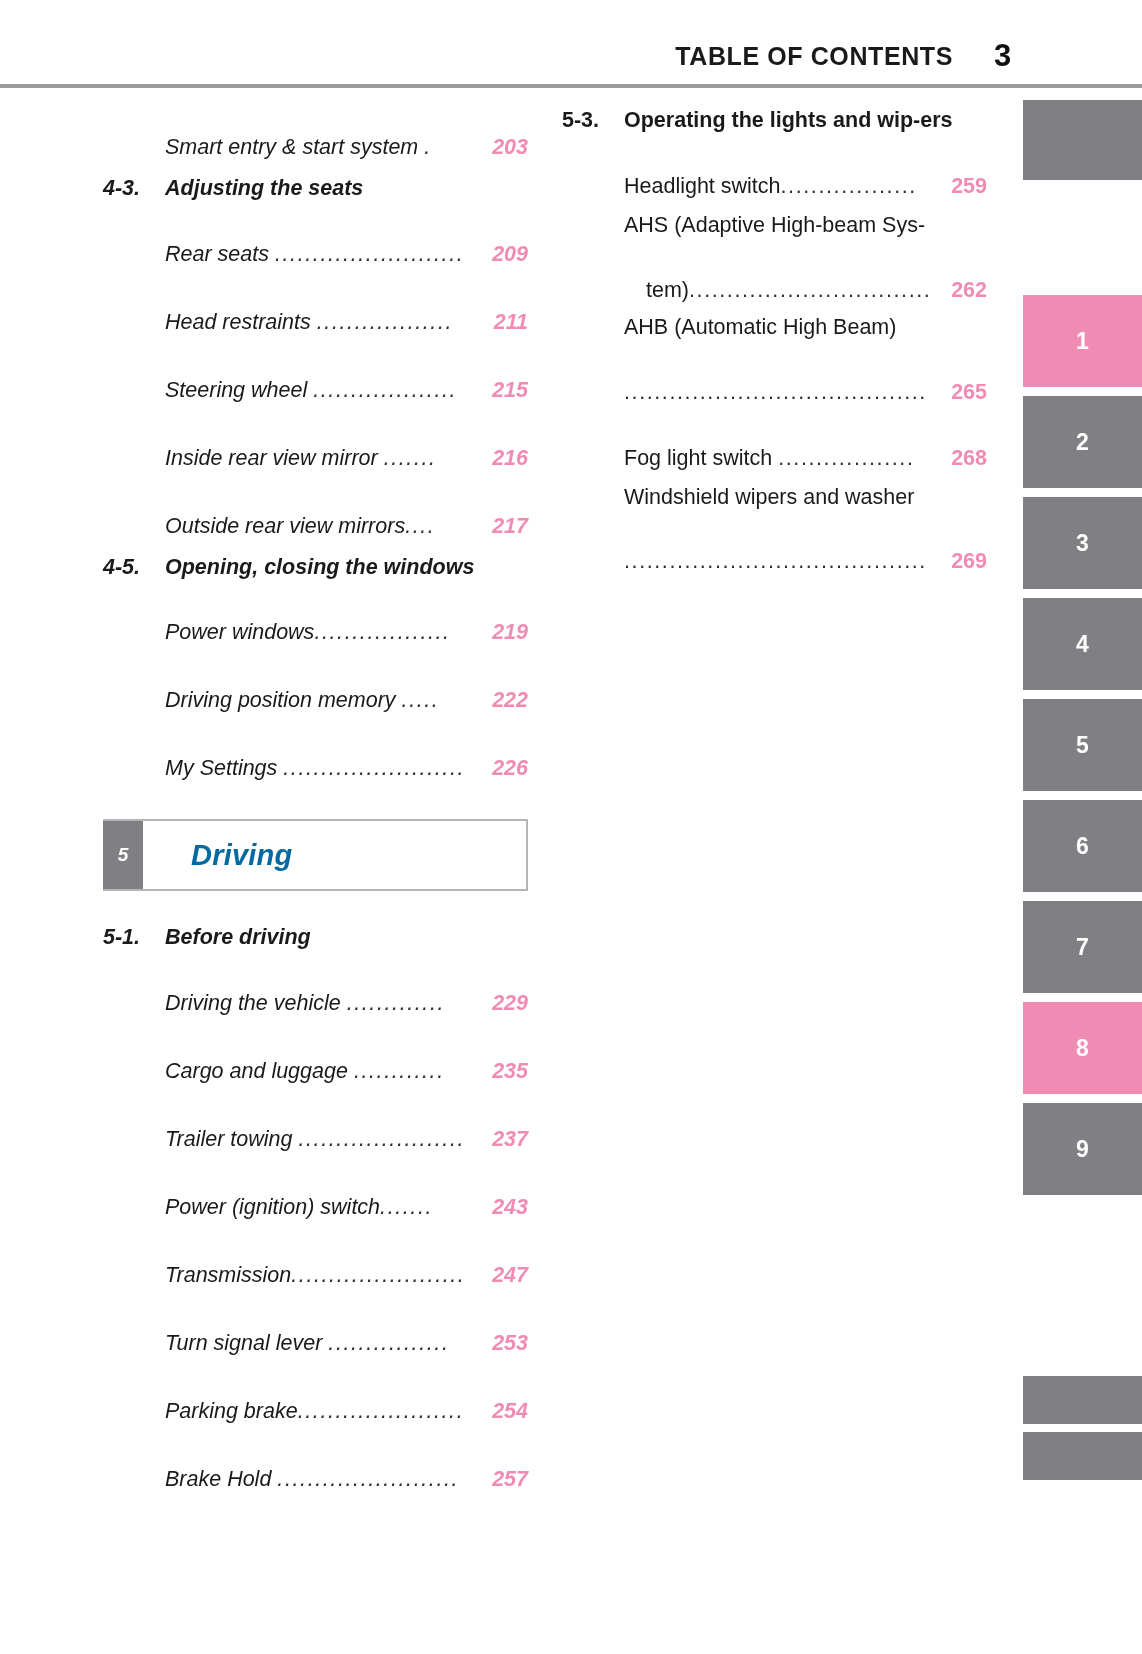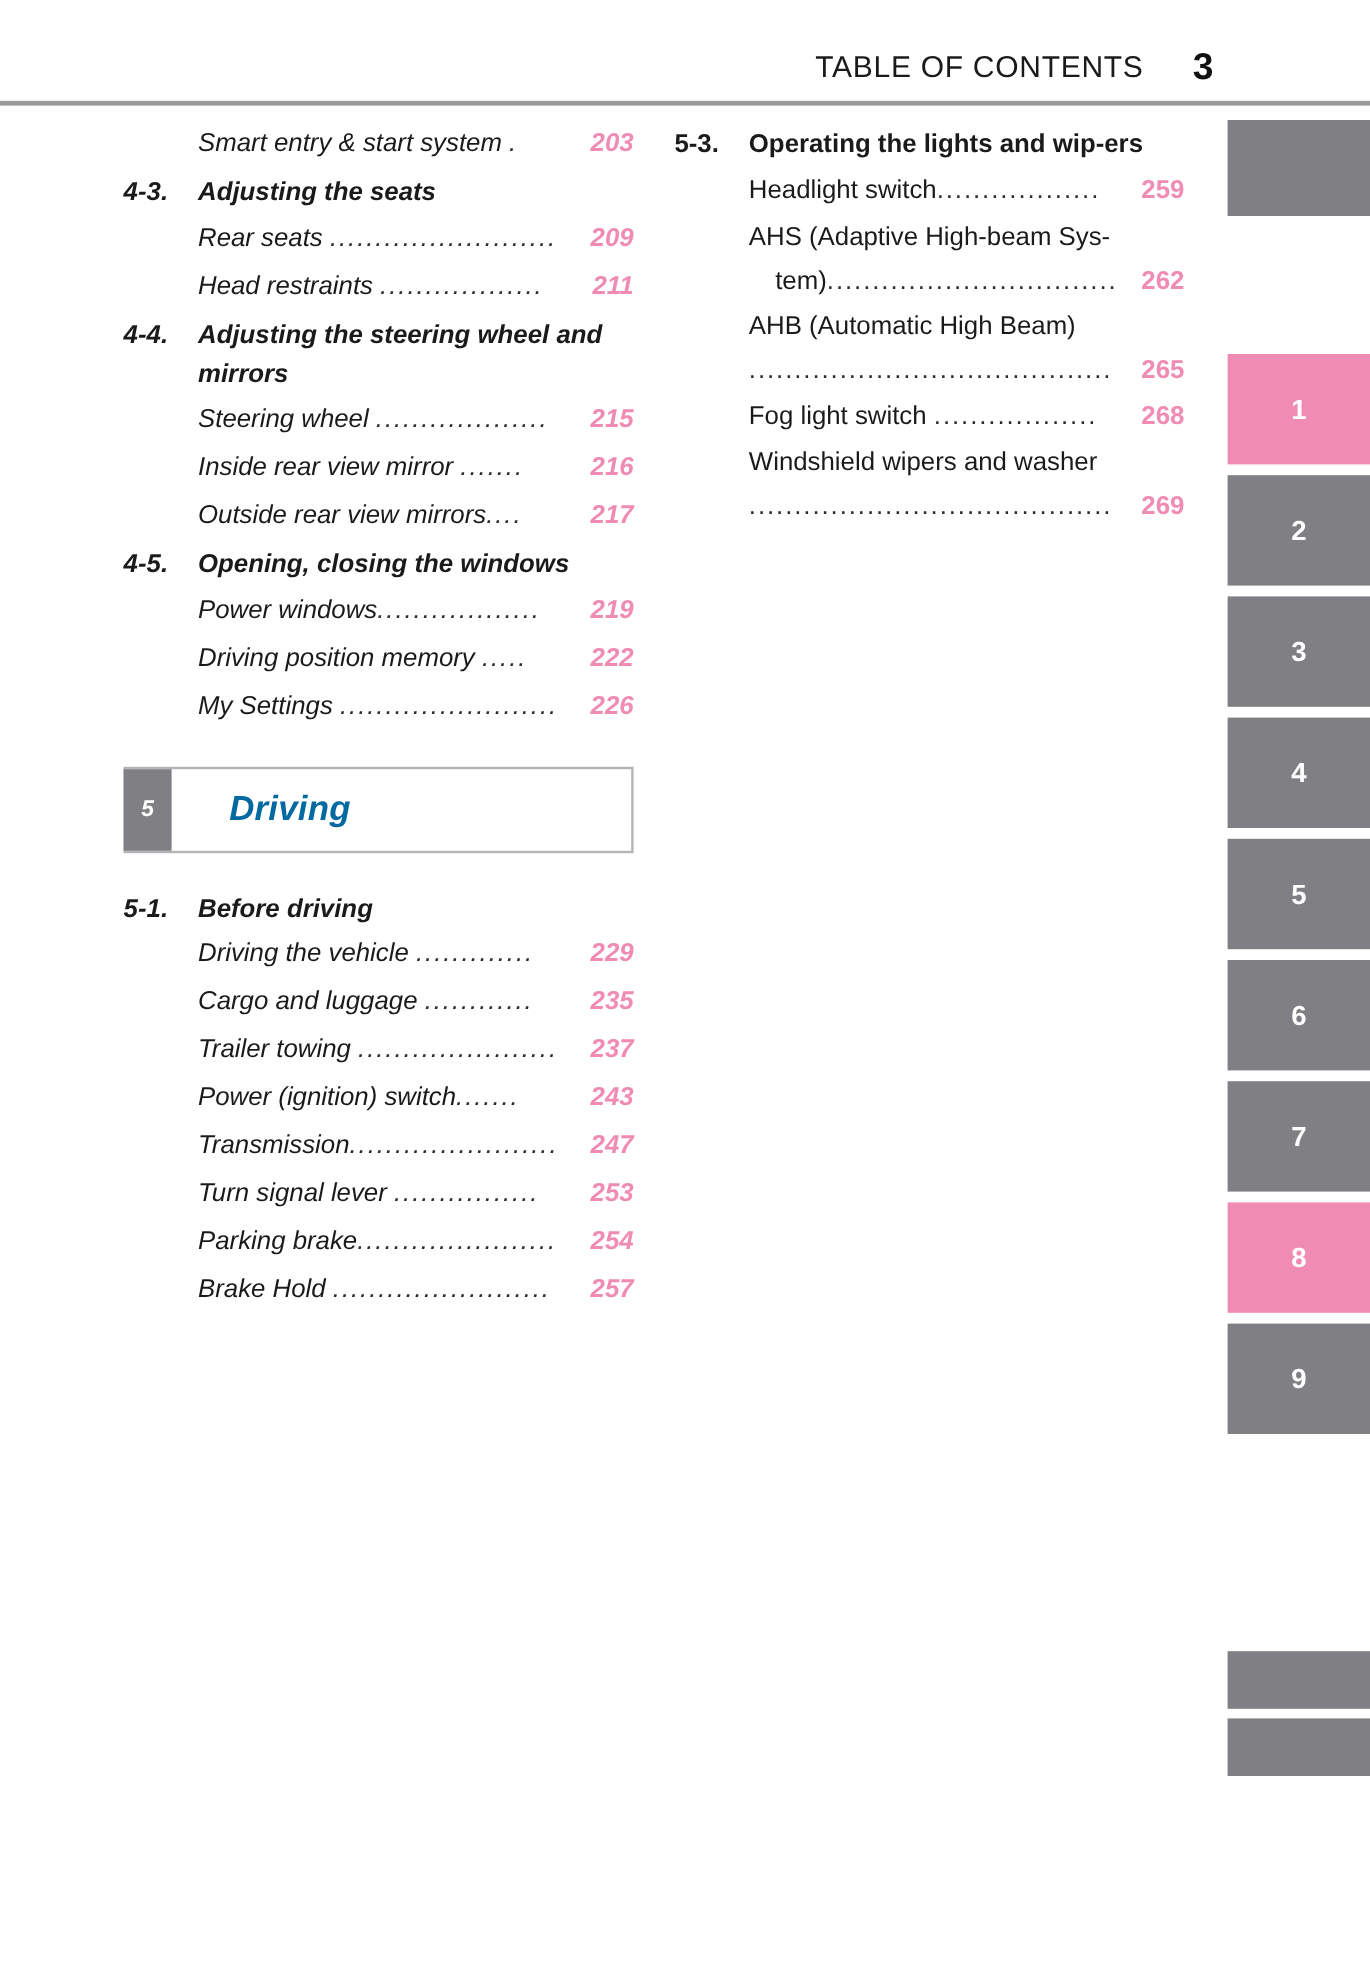--- a/index.html
+++ b/index.html
@@ -24,21 +24,21 @@
     width: 1142px;
     height: 88px;
   }
   .header-title {
     position: absolute;
     left: 0;
     top: 42px;
     width: 953px;
     text-align: right;
     font-size: 25px;
-    font-weight: normal;
+    font-weight: bold;
     letter-spacing: 0.6px;
     color: #1a1a1a;
   }
   .header-pageno {
     position: absolute;
     left: 975px;
     top: 38px;
     width: 55px;
     text-align: center;
     font-size: 31px;
@@ -99,20 +99,21 @@
     white-space: nowrap;
     letter-spacing: 1.6px;
     color: #2b2b2b;
     margin: 0 0 0 0;
   }
   .entry-page {
     flex: 0 0 auto;
     font-weight: bold;
     color: #f08cb4;
     padding-left: 1px;
+    margin-top: 28px;
   }
 
   
   .entry-wrap {
     padding-left: 62px;
     font-size: 21.5px;
     line-height: 1.72;
     color: #1a1a1a;
   }
   .entry-wrap .wrap-line1 { white-space: pre; }
@@ -202,24 +203,20 @@
     </div>
     <div class="entry">
       <span class="entry-label">Rear seats </span>
       <span class="entry-dots">.........................</span>
       <span class="entry-page">209</span>
     </div>
     <div class="entry">
       <span class="entry-label">Head restraints </span>
       <span class="entry-dots">..................</span>
       <span class="entry-page">211</span>
-    </div>
-    <div class="sec">
-      <span class="sec-num">4-4.</span>
-      <span class="sec-title">Adjusting the steering wheel and mirrors</span>
     </div>
     <div class="entry">
       <span class="entry-label">Steering wheel </span>
       <span class="entry-dots">...................</span>
       <span class="entry-page">215</span>
     </div>
     <div class="entry">
       <span class="entry-label">Inside rear view mirror </span>
       <span class="entry-dots">.......</span>
       <span class="entry-page">216</span>

